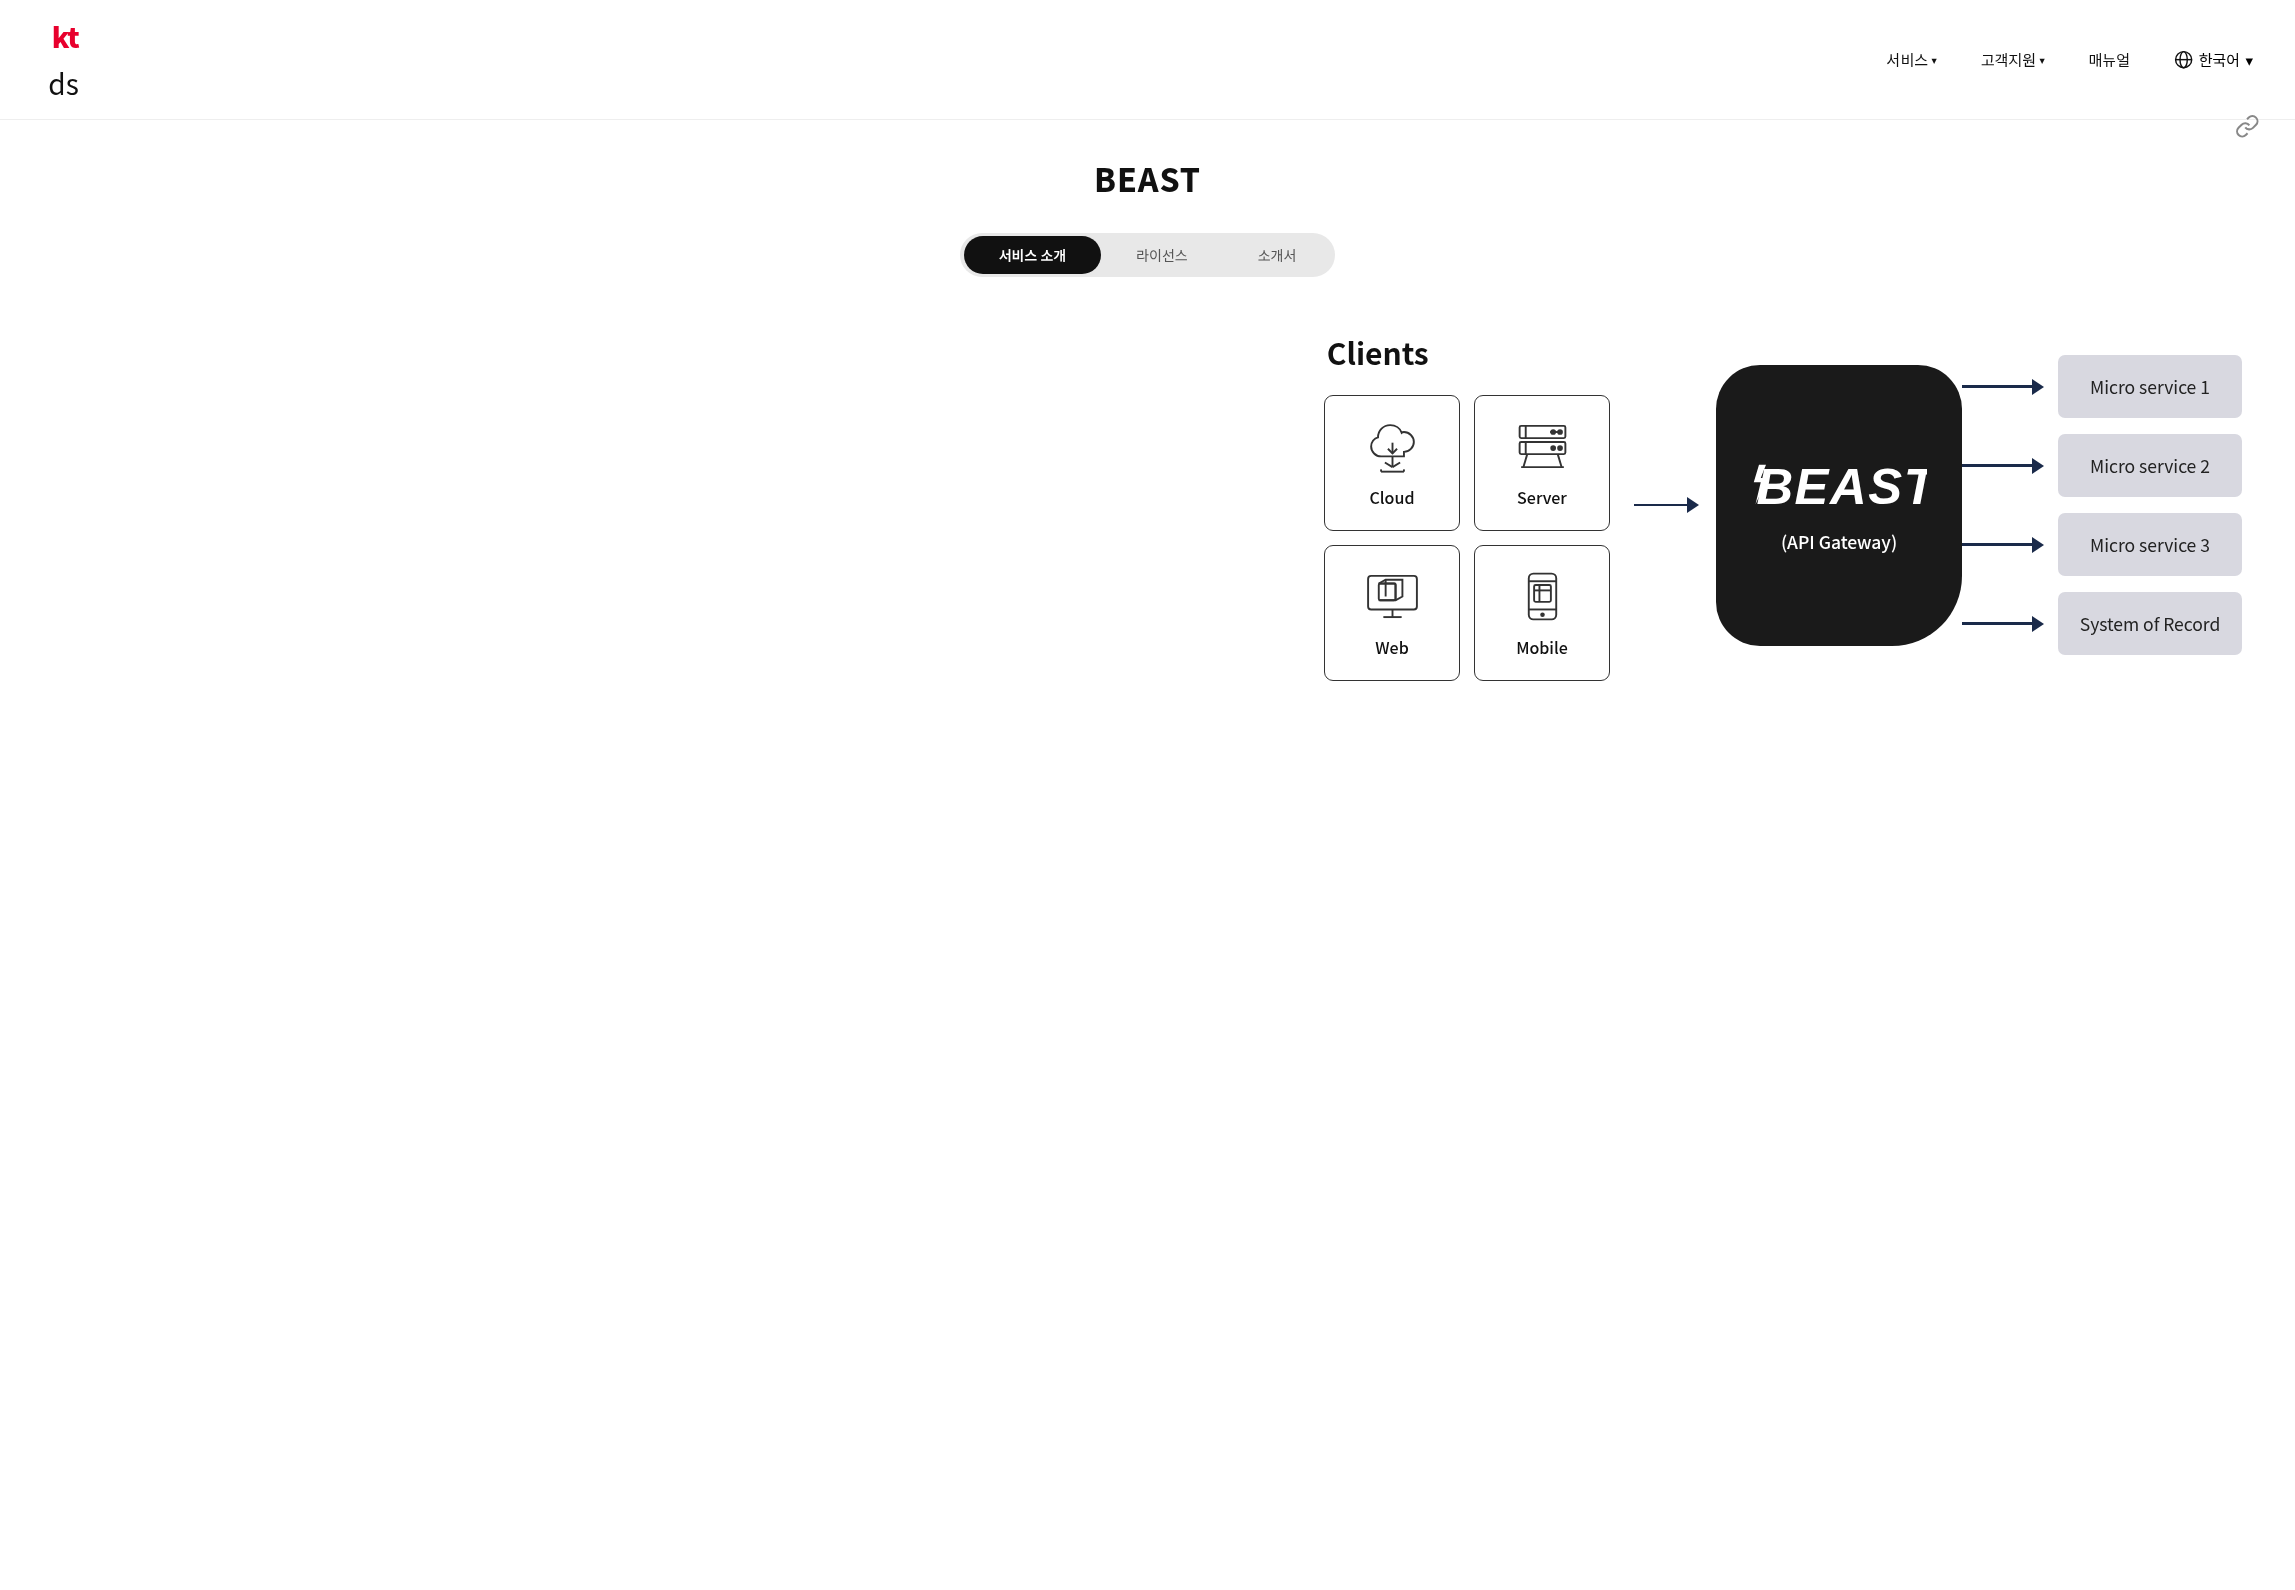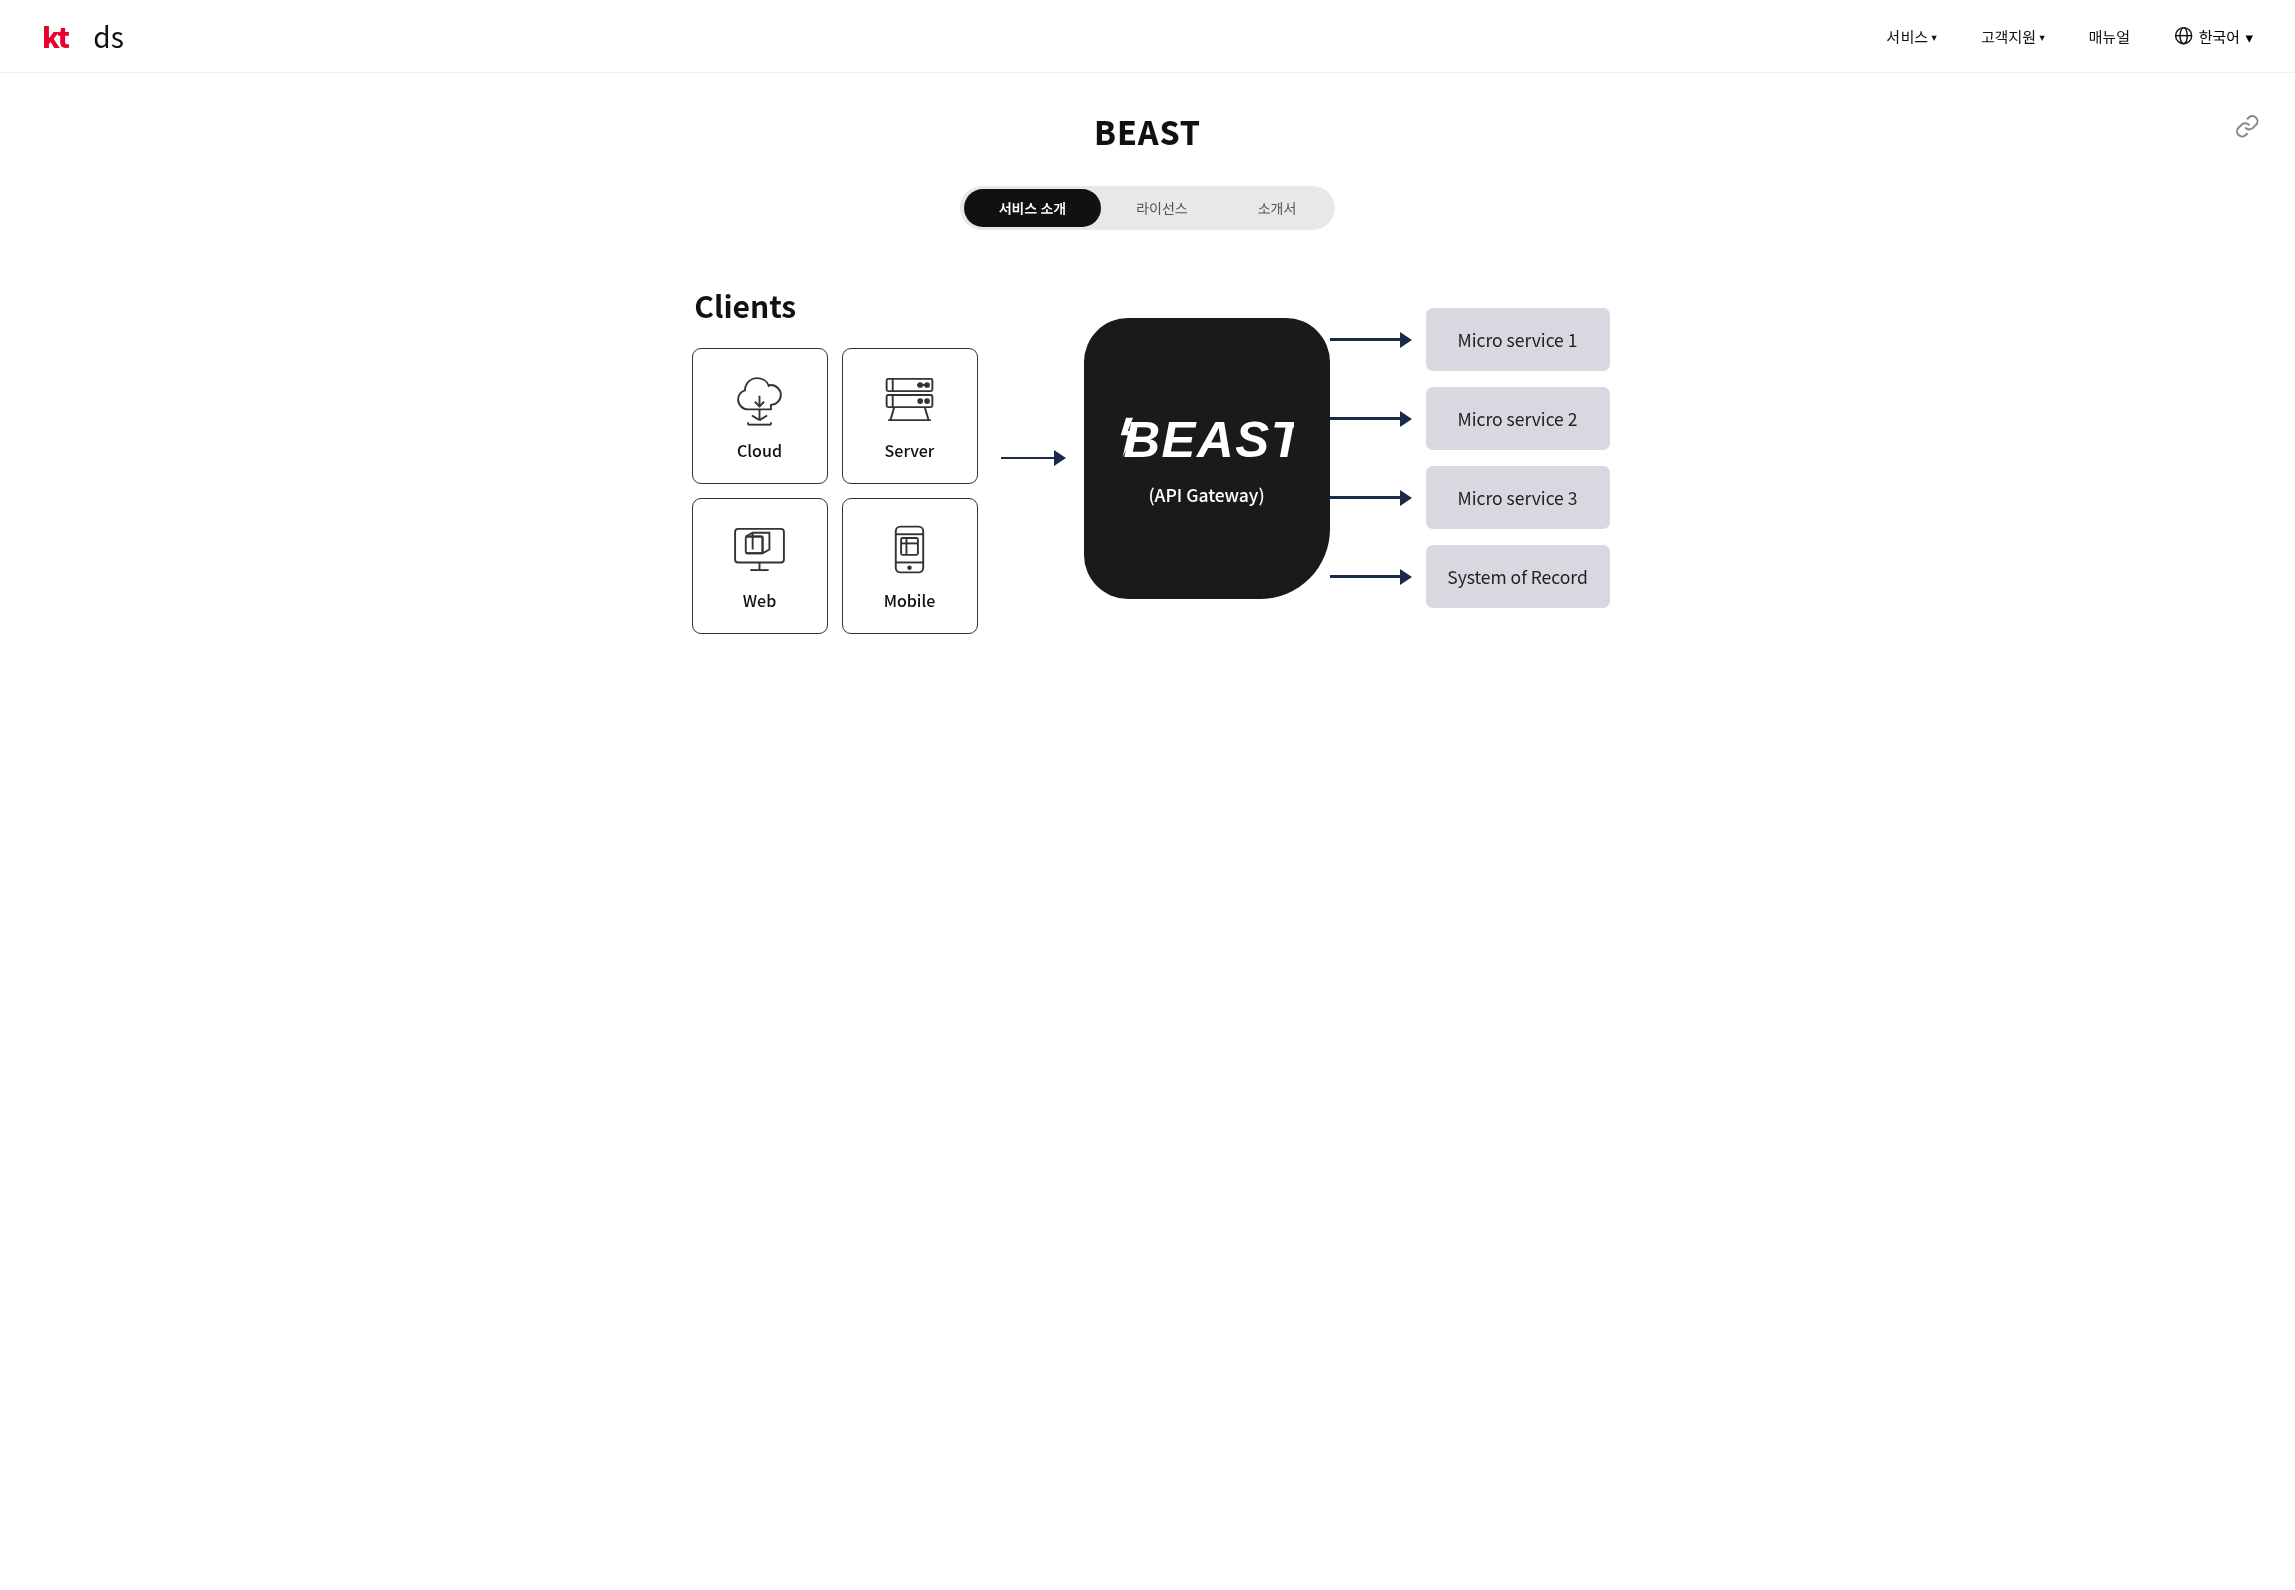--- a/index.html
+++ b/index.html
@@ -13,21 +13,22 @@
     .header {
       display: flex;
       align-items: center;
       justify-content: space-between;
       padding: 16px 42px;
       border-bottom: 0.9px solid #eee;
     }
     .logo {
       display: flex;
       align-items: flex-end;
-      gap: 18px;
+      gap: 7px;
+      flex-direction: column;
     }
     .logo-kt {
       font-size: 28px;
       font-weight: 900;
       color: #111;
       letter-spacing: -0.9px;
     }
     .logo-kt span { color: #e8002d; }
     .logo-ds {
       font-size: 28px;
@@ -96,21 +97,21 @@
     .tab.active {
       background: #111;
       color: #fff;
       font-weight: 600;
     }
 
     
     .diagram-area {
       display: flex;
       align-items: center;
-      justify-content: center;
+      justify-content: flex-end;
       padding: 17.5px 53px 53px 53px;
       gap: 0;
       position: relative;
     }
 
     
     .clients-section {
       display: flex;
       flex-direction: column;
       align-items: center;

